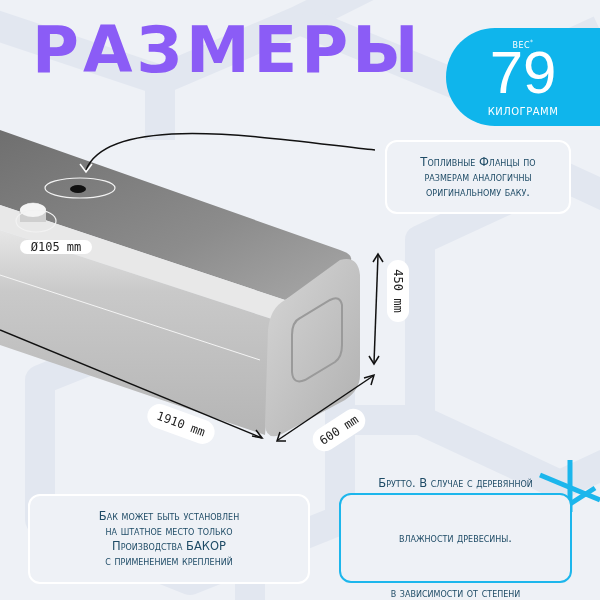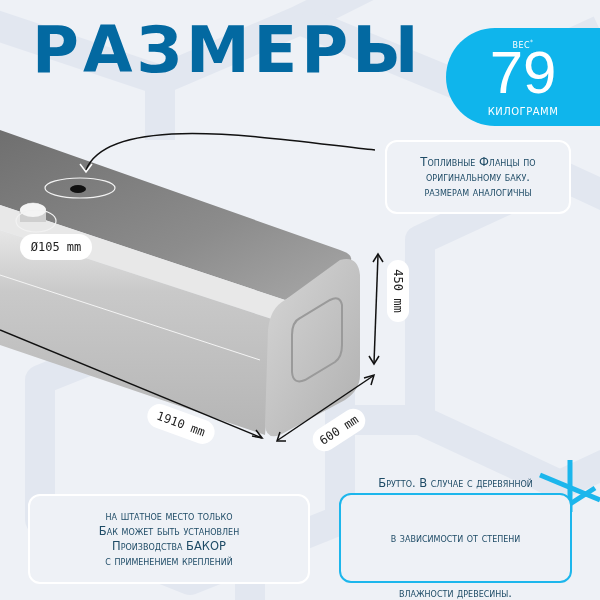--- a/index.html
+++ b/index.html
@@ -1,18 +1,18 @@
 <!DOCTYPE html>
 <html><head>
 <meta charset="utf-8">
 <style>
   html, body { margin:0; padding:0; }
   body { width:600px; height:600px; overflow:hidden; background:#eef1f6; position:relative; font-family:"DejaVu Sans", sans-serif; }
   .bg-svg { position:absolute; left:0; top:0; width:600px; height:600px; }
-  .title { position:absolute; left:32px; top:18px; font-family:"DejaVu Sans", sans-serif; font-weight:bold; font-size:64px; letter-spacing:4px; color:#0369a1; line-height:1; }
+  .title { position:absolute; left:32px; top:18px; font-family:"DejaVu Sans", sans-serif; font-weight:bold; font-size:64px; letter-spacing:4px; color:#8b5cf6; line-height:1; }
   .weight-badge { position:absolute; left:446px; top:28px; width:160px; height:98px; background:#0fb5ec; border-radius:50px 0 0 50px; color:#fff; text-align:center; }
   .weight-badge .cap { position:absolute; left:0; right:6px; top:10px; font-size:8px; letter-spacing:0.5px; }
   .weight-badge .cap sup { font-size:6px; }
   .weight-badge .num { position:absolute; left:0; right:6px; top:20px; font-size:60px; line-height:50px; font-family:"Liberation Sans", sans-serif; }
   .weight-badge .unit { position:absolute; left:0; right:6px; top:78px; font-size:10px; letter-spacing:0.5px; }
   .tank-svg { position:absolute; left:0; top:0; width:600px; height:600px; }
   .pill { position:absolute; background:#fff; border-radius:14px; font-family:"DejaVu Sans Mono", monospace; color:#222; font-size:12px; display:flex; align-items:center; justify-content:center; }
   .note { position:absolute; border:2px solid #fff; border-radius:12px; background:#eef1f6; color:#1e4b66; text-align:center; font-size:11.5px; line-height:15px; display:flex; align-items:center; justify-content:center; flex-direction:column; font-variant:small-caps; }
   .note.accent { border-color:#1cb6ec;gap:40px; }
   .note span { display:block; }
@@ -90,35 +90,35 @@
     <path d="M369,356 L374,364 L379,356"></path>
   </g>
 
   <g stroke="#1cb6ec" stroke-width="5" stroke-linecap="butt">
     <line x1="570" y1="460" x2="570" y2="512"></line>
     <line x1="540" y1="475" x2="600" y2="500"></line>
     <line x1="545" y1="520" x2="595" y2="488"></line>
   </g>
 </svg>
 
-<div class="pill" style="left:20px;top:234px;width:72px;height:26px;">Ø105 mm</div>
+<div class="pill" style="left:20px;top:240px;width:72px;height:14px;">Ø105 mm</div>
 <div class="pill" style="left:146px;top:412px;width:70px;height:24px;transform:rotate(20deg);">1910 mm</div>
 <div class="pill" style="left:310px;top:418px;width:58px;height:24px;transform:rotate(-33deg);">600 mm</div>
 <div class="pill" style="left:367px;top:280px;width:62px;height:22px;transform:rotate(90deg);">450 mm</div>
 
 <div class="note" style="left:385px;top:140px;width:182px;height:70px;">
   <span>Топливные Фланцы по</span>
+  <span>размерам аналогичны</span>
   <span>оригинальному баку.</span>
-  <span>размерам аналогичны</span>
 </div>
 
 <div class="note" style="left:28px;top:494px;width:278px;height:86px;">
+  <span>Бак может быть установлен</span>
   <span>на штатное место только</span>
-  <span>Бак может быть установлен</span>
   <span>Производства БАКОР</span>
   <span>с применением креплений</span>
 </div>
 
 <div class="note accent" style="left:339px;top:493px;width:229px;height:86px;">
   <span>Брутто. В случае с деревянной</span>
+  <span>влажности древесины.</span>
   <span>в зависимости от степени</span>
-  <span>влажности древесины.</span>
 </div>
 
 </body></html>

